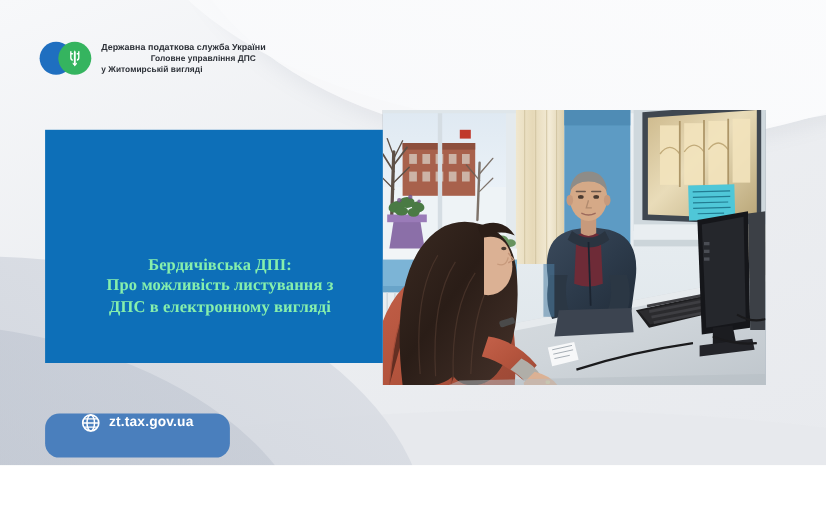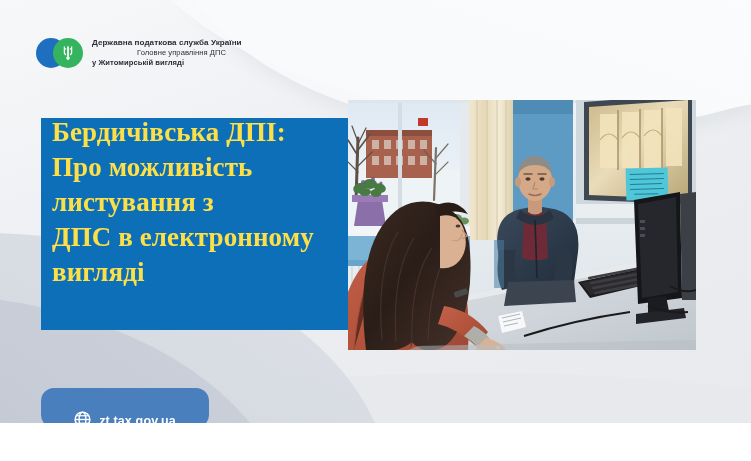--- a/index.html
+++ b/index.html
@@ -78,55 +78,56 @@
   .circle-blue  { left: 0;  background: #1f6fc0; }
   .circle-green { left: 17px; background: #35b45f; }
   .trident {
     position: absolute;
     left: 17px; top: 0;
     width: 30px; height: 30px;
     display: flex; align-items: center; justify-content: center;
   }
   .logo-text { line-height: 1.28; color: #2b2f36; }
   .logo-l1 { font-size: 8.1px; font-weight: 700; letter-spacing: .05px; }
-  .logo-l2 { font-size: 7.6px; font-weight: 400; letter-spacing: .05px; padding-left: 45px; }
+  .logo-l2 { font-size: 7.6px; font-weight: 700; letter-spacing: .05px; padding-left: 45px; }
   .logo-l3 { font-size: 7.6px; font-weight: 700; letter-spacing: .05px; }
 
   
   .title-panel {
     position: absolute;
     left: 41px; top: 118px;
     width: 307px; height: 212px;
     background: #0d6fb8;
     z-index: 5;
     display: flex;
     flex-direction: column;
     justify-content: flex-end;
     box-sizing: border-box;
     padding: 0 0 40px 11px;
   }
   .title-text {
     font-family: "Liberation Serif", "DejaVu Serif", serif;
     font-weight: bold;
-    color: #fde047;
-    font-size: 27px;
+    color: #86efac;
+    font-size: 15px;
     line-height: 1.30;
     letter-spacing: .1px;
     white-space: pre-line;
+    text-align: center;
   }
 
   
   .url-badge {
     position: absolute;
-    left: 41px; top: 388px;
+    left: 41px; top: 376px;
     width: 168px; height: 40px;
     background: #4a7fbd;
     z-index: 6;
     display: flex;
-    align-items: flex-end;
+    align-items: flex-start;
     justify-content: center;
     gap: 8px;
     border-radius: 13px;
   }
   .globe-icon { width: 17px; height: 17px; display: block; }
   .url-text {
     color: #ffffff;
     font-size: 12.5px;
     font-weight: 700;
     letter-spacing: .15px;

